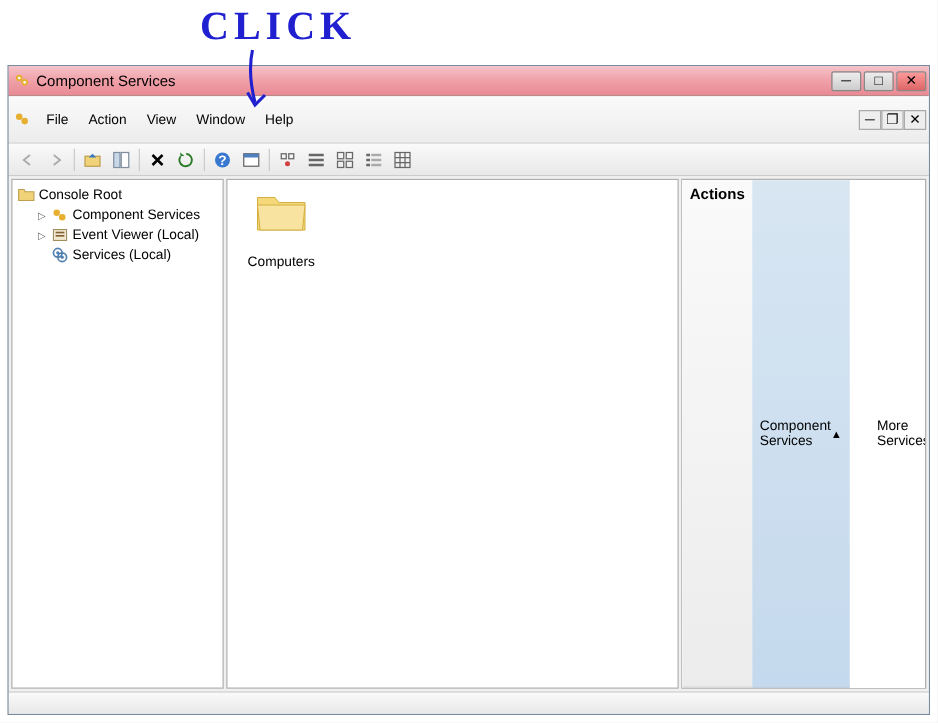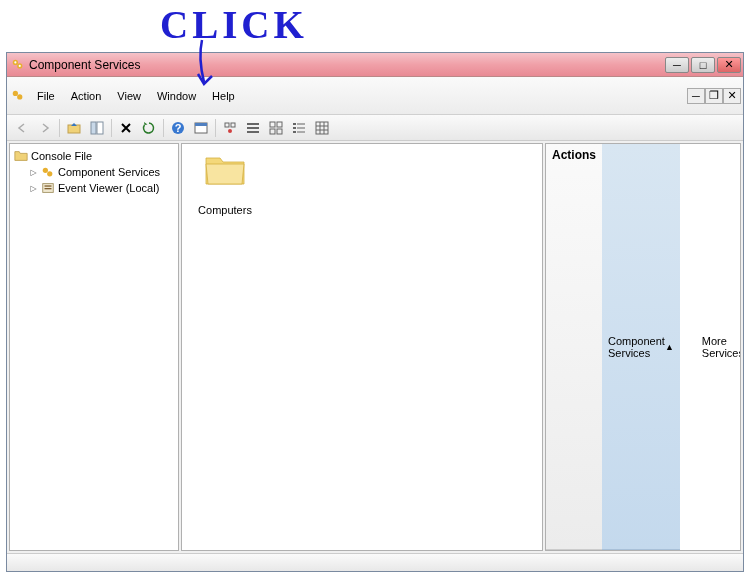--- a/index.html
+++ b/index.html
@@ -1,18 +1,18 @@
 <!DOCTYPE html>
 <html><head>
 <meta charset="utf-8">
 <style>
 * { box-sizing: border-box; margin: 0; padding: 0; font-family: "Segoe UI", Tahoma, sans-serif; font-size: 11px; }
 body { width: 750px; height: 578px; background: #fff; position: relative; overflow: hidden; }
 
-.annotation { position: absolute; top: 2px; left: 160px; font-family: "Comic Sans MS", cursive; font-size: 39px; font-weight: bold; color: #2020d0; letter-spacing: 4px; z-index: 1000; }
+.annotation { position: absolute; top: 2px; left: 160px; font-family: "Comic Sans MS", cursive; font-size: 32px; font-weight: bold; color: #2020d0; letter-spacing: 4px; z-index: 1000; }
 .arrow { position: absolute; top: 38px; left: 192px; z-index: 1000; }
 
 .window { position: absolute; top: 52px; left: 6px; right: 6px; bottom: 6px; border: 1px solid #7a8aa0; background: #f0f0f0; display: flex; flex-direction: column; }
 
 .titlebar { height: 24px; background: linear-gradient(to bottom, #f5c2c8 0%, #f0a0a8 50%, #e88a94 100%); display: flex; align-items: center; padding: 0 2px 0 4px; border-bottom: 1px solid #b88; }
 .titlebar-icon { width: 14px; height: 14px; margin-right: 4px; }
 .titlebar-text { flex: 1; color: #000; font-size: 12px; }
 .winbtns { display: flex; gap: 2px; }
 .winbtn { width: 24px; height: 16px; background: linear-gradient(to bottom, #eee, #ccc); border: 1px solid #888; border-radius: 2px; display: flex; align-items: center; justify-content: center; font-size: 9px; cursor: pointer; }
 .winbtn.close { background: linear-gradient(to bottom, #f99, #d66); }
@@ -200,40 +200,50 @@
       </div>
   </div>
 
   <div class="workarea">
 
     <div class="pane tree">
       <div class="tree-item root">
         <svg class="ticon" viewBox="0 0 16 16">
             <path d="M1 3 L6 3 L7 5 L15 5 L15 13 L1 13 Z" fill="#f0d278" stroke="#c0a050"></path>
           </svg>
-        <span>Console File</span>
+        <span>Console Root</span>
       </div>
       <div class="tree-children">
         <div class="tree-item">
           <span class="exp">▷</span>
           <svg class="ticon" viewBox="0 0 16 16">
               <circle cx="5" cy="6" r="3" fill="#e8b030"></circle>
               <circle cx="10" cy="10" r="3" fill="#e8b030"></circle>
             </svg>
           <span>Component Services</span>
         </div>
         <div class="tree-item">
           <span class="exp">▷</span>
           <svg class="ticon" viewBox="0 0 16 16">
               <rect x="2" y="3" width="12" height="10" fill="#f0e8d0" stroke="#a09060"></rect>
               <rect x="4" y="5" width="8" height="1.5" fill="#806030"></rect>
               <rect x="4" y="8" width="8" height="1.5" fill="#806030"></rect>
             </svg>
           <span>Event Viewer (Local)</span>
         </div>
+        <div class="tree-item">
+          <span class="exp"></span>
+          <svg class="ticon" viewBox="0 0 16 16">
+              <circle cx="6" cy="6" r="4" fill="none" stroke="#5080b0" stroke-width="1.5"></circle>
+              <circle cx="10" cy="10" r="4" fill="none" stroke="#5080b0" stroke-width="1.5"></circle>
+              <circle cx="6" cy="6" r="1.5" fill="#5080b0"></circle>
+              <circle cx="10" cy="10" r="1.5" fill="#5080b0"></circle>
+            </svg>
+          <span>Services (Local)</span>
+        </div>
       </div>
     </div>
 
     <div class="pane content">
       <div class="folder-item">
         <svg class="folder-icon" viewBox="0 0 42 36">
           <path d="M2 6 L16 6 L19 10 L40 10 L40 32 L2 32 Z" fill="#f4d87a" stroke="#d4b040" stroke-width="0.8"></path>
           <path d="M2 12 L40 12 L38 32 L4 32 Z" fill="#f8e4a0" stroke="#d4b040" stroke-width="0.8"></path>
         </svg>
         <div class="folder-label">Computers</div>

